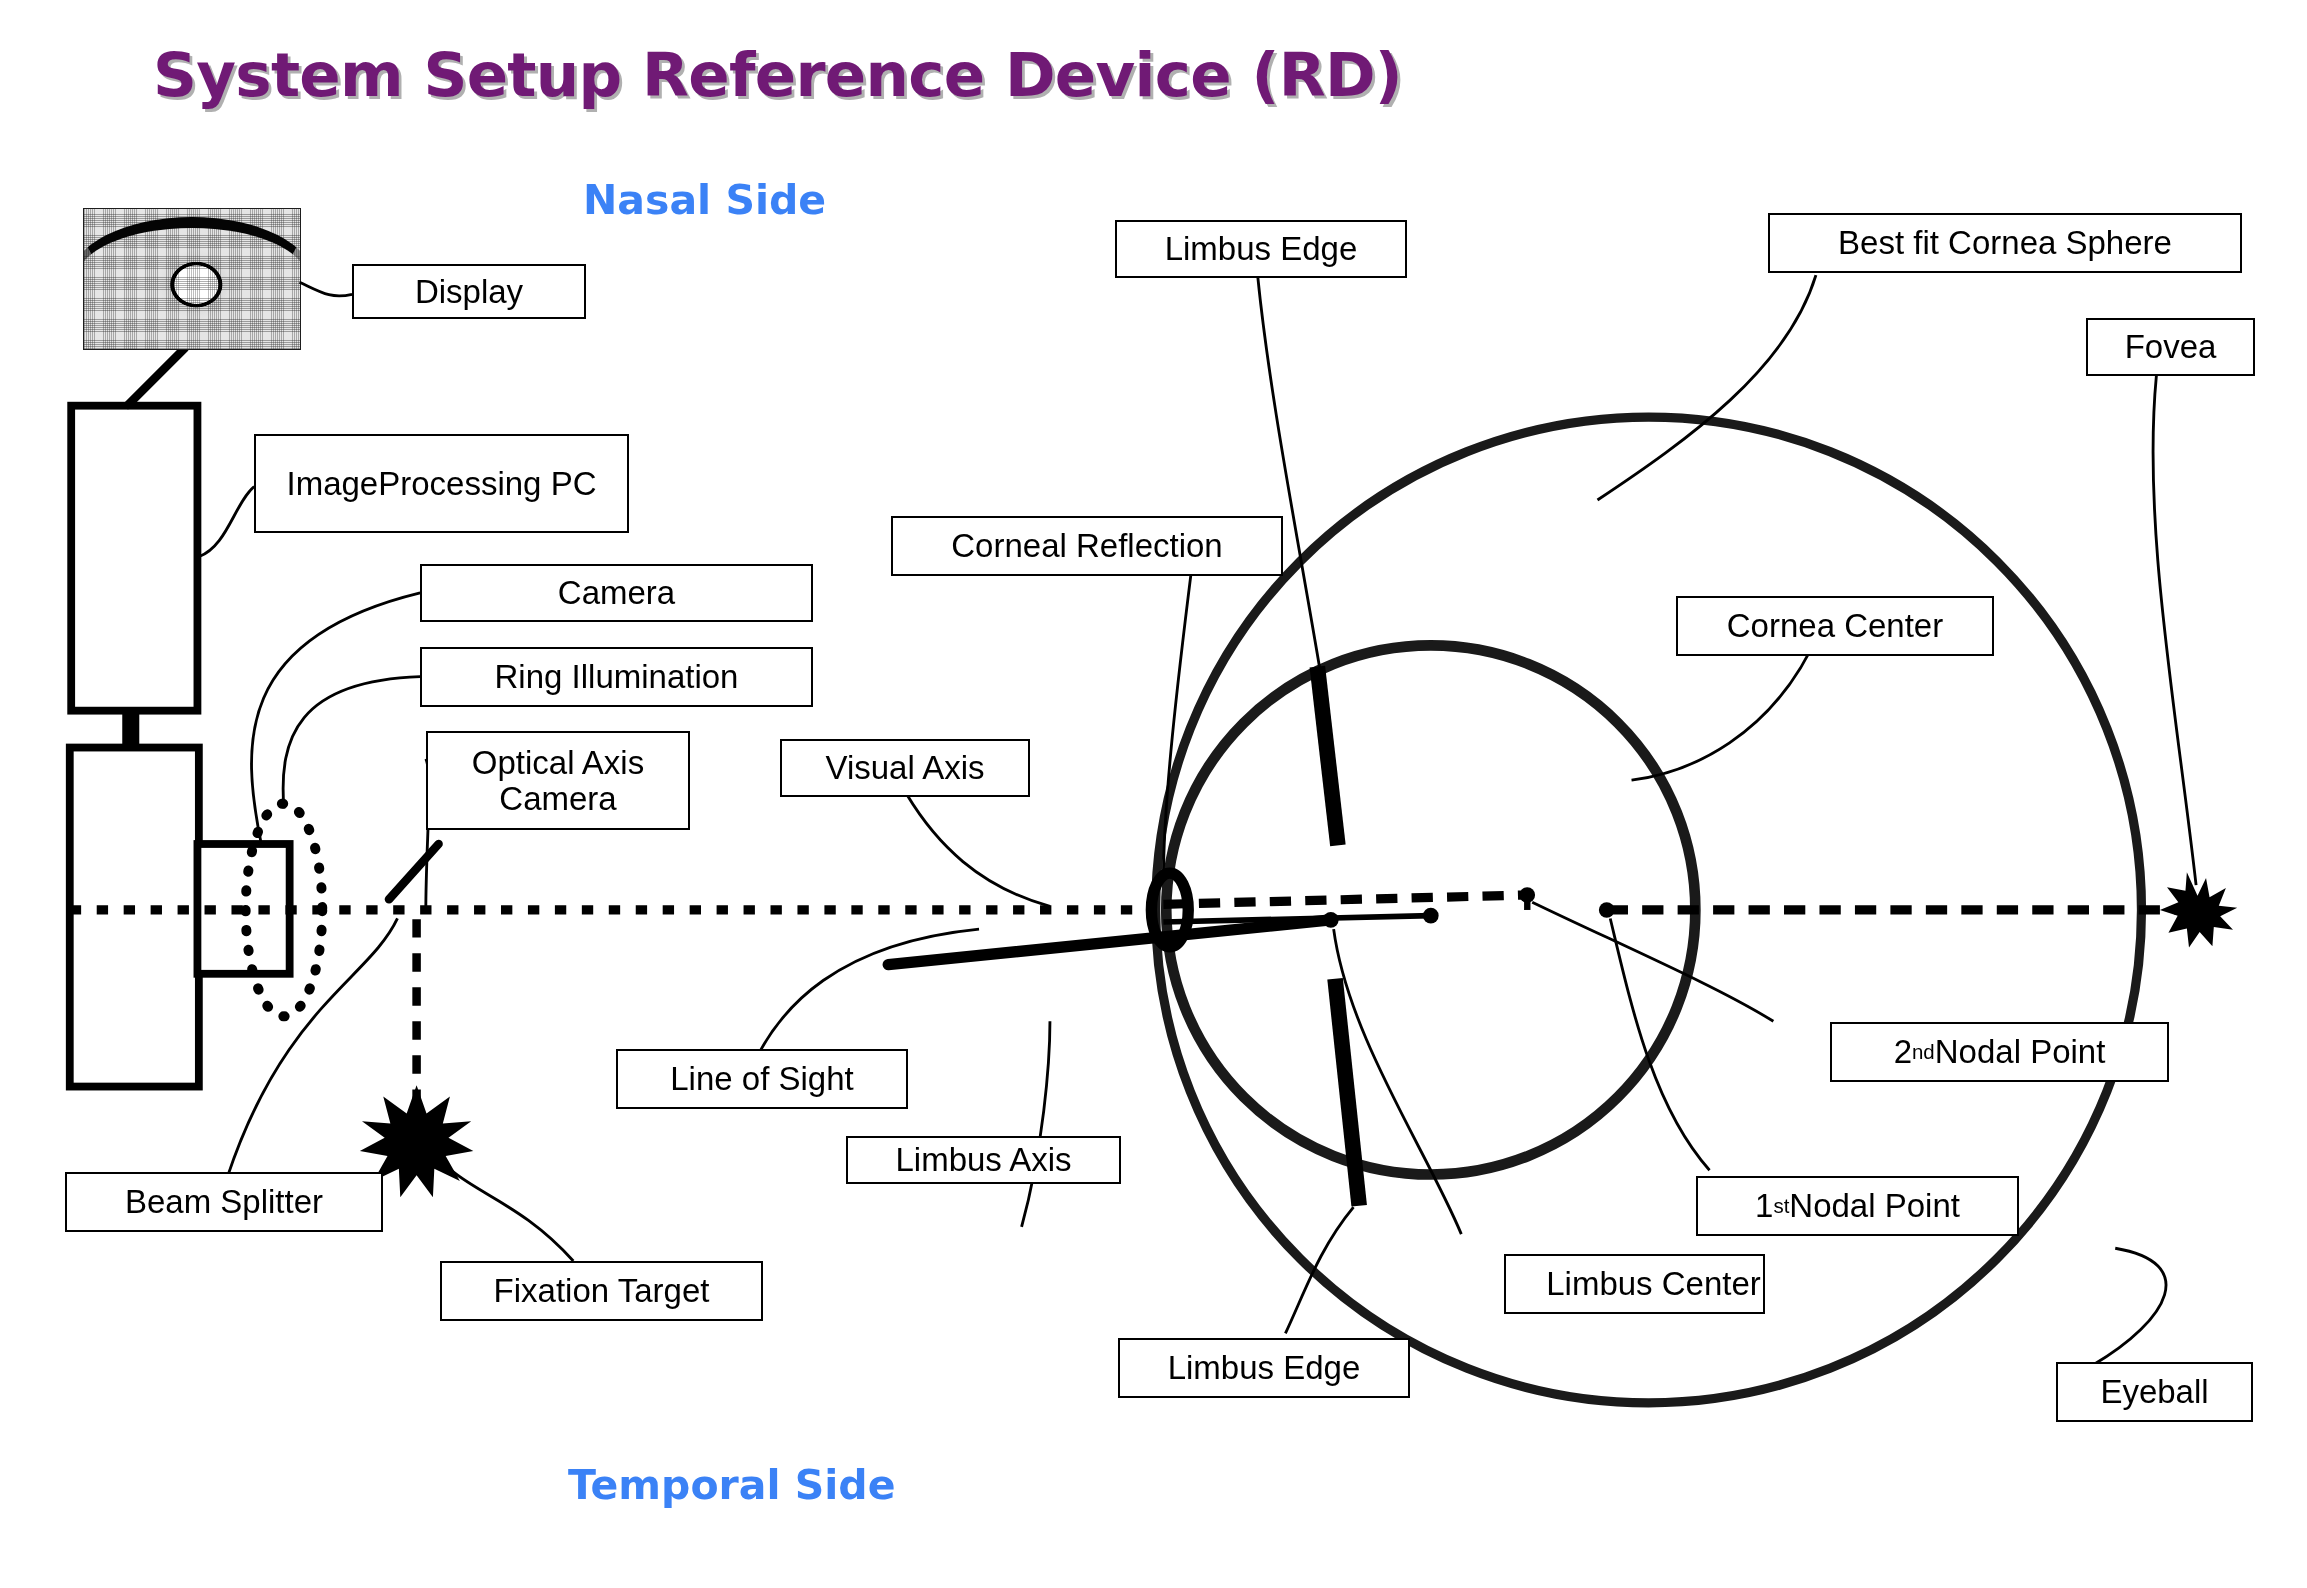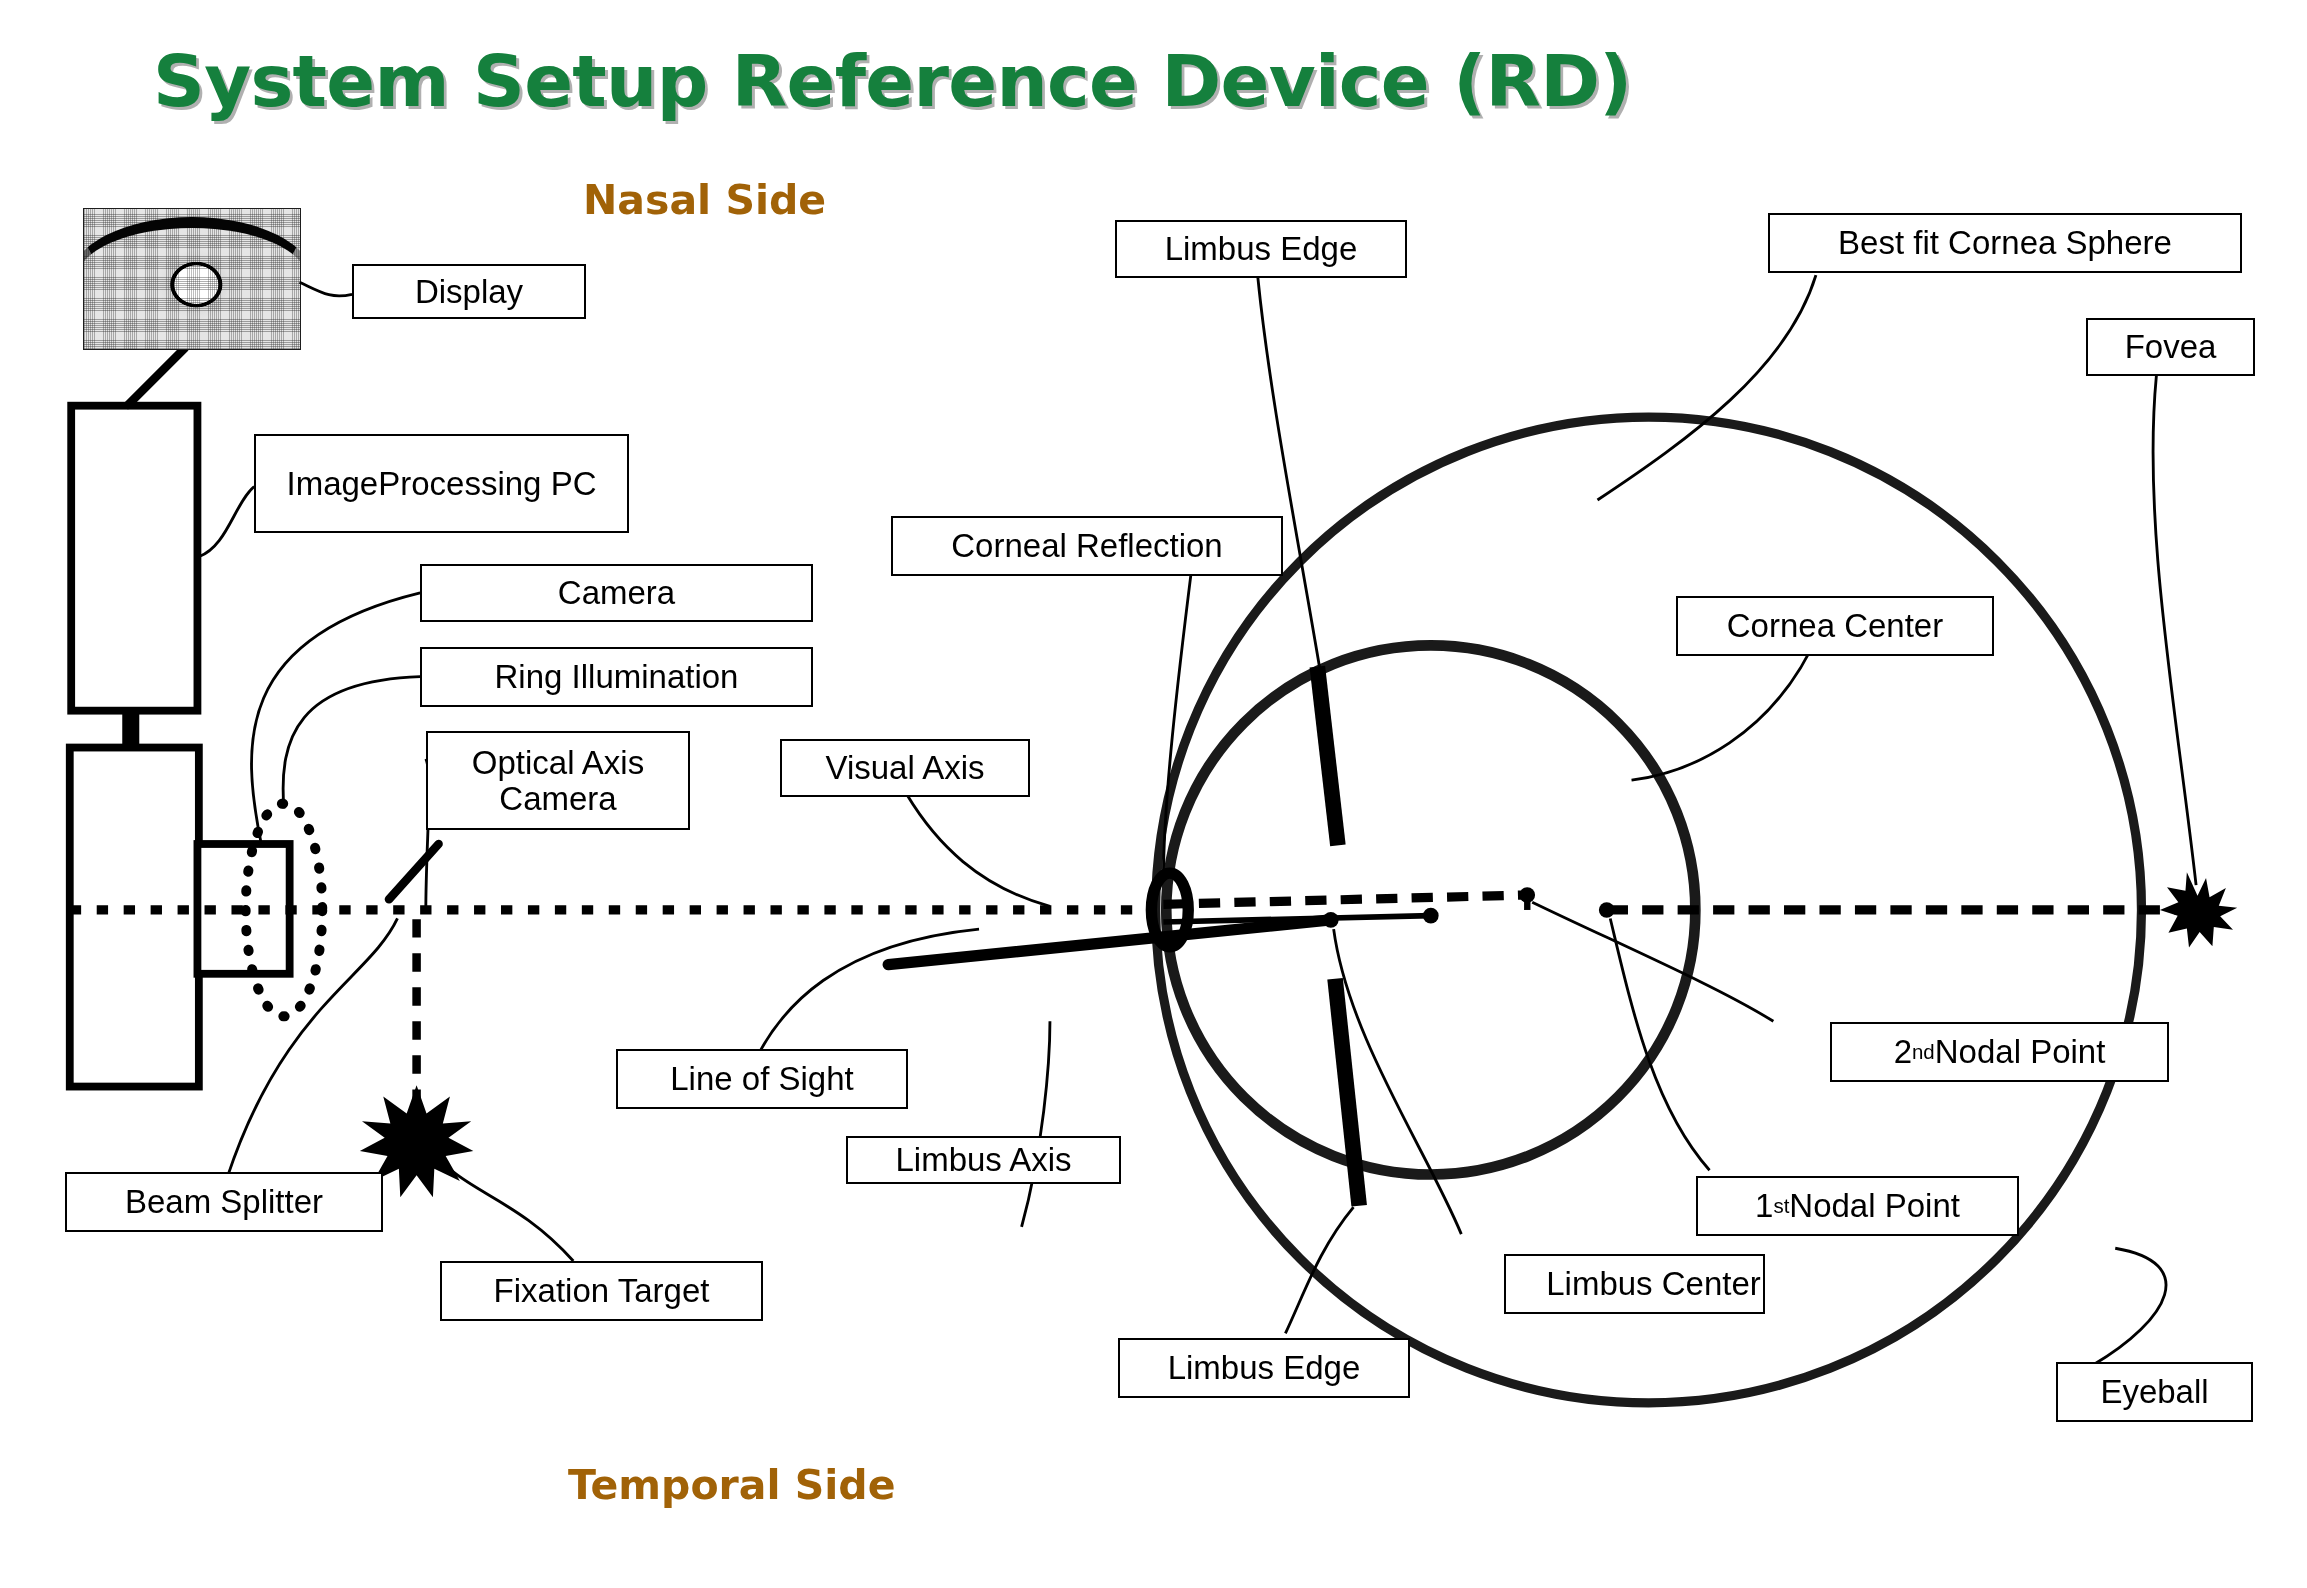--- a/index.html
+++ b/index.html
@@ -16,34 +16,34 @@
     overflow: hidden;
   }
 
   
   #title {
     position: absolute;
     left: 153px;
     top: 39px;
     font-family: "DejaVu Sans", sans-serif;
     font-weight: 700;
-    font-size: 72px;
+    font-size: 61px;
     letter-spacing: -0.7px;
-    color: #15803d;
+    color: #701a75;
     text-shadow: 2.8px 2.8px 0 rgba(80,80,80,0.45);
     white-space: nowrap;
   }
 
   
   .side-heading {
     position: absolute;
     font-family: "DejaVu Sans", sans-serif;
     font-weight: 700;
     font-size: 41px;
-    color: #a16207;
+    color: #3b82f6;
     white-space: nowrap;
   }
   #nasal-side { left: 583px; top: 176px; }
   #temporal-side { left: 568px; top: 1461px; }
 
   
   .callout {
     position: absolute;
     box-sizing: border-box;
     border: 2.1px solid #000;

